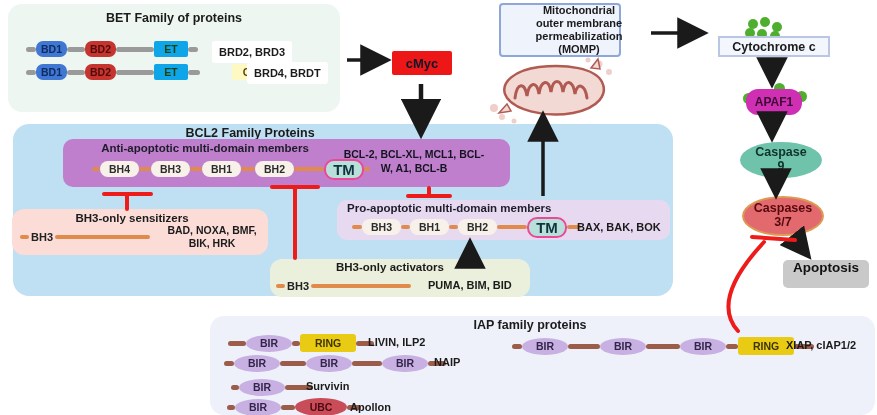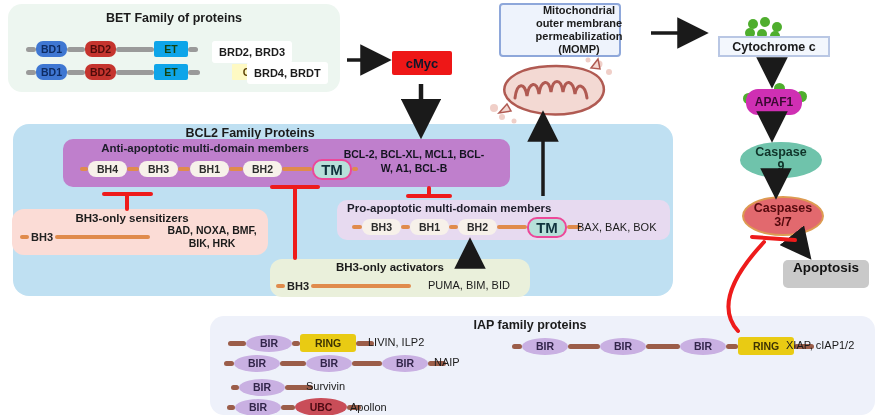--- a/index.html
+++ b/index.html
@@ -17,30 +17,30 @@
   .d-bd2{background:#c5342e;color:#4f0c0a;border-radius:7px;}
   .d-et {background:#0ea5e9;color:#14430f;border-radius:2px;min-width:24px;}
   .d-ctm{background:#fef9c3;color:#5d4206;border-radius:1px;min-width:34px;margin-left:32px;}
   .d-bh {background:#f7f1ea;color:#2c2c2c;min-width:29px;}
   .d-tm {background:#b7e0da;color:#10333d;border:2px solid #ec4899;border-radius:10px;height:17px;min-width:26px;font-size:15px;}
   .d-bir{background:#c9b0e2;color:#32254a;border-radius:50%;height:17px;min-width:36px;}
   .d-ring{background:#e9cb13;color:#3e3404;border-radius:3px;height:18px;min-width:46px;}
   .d-ubc{background:#c94d58;color:#4c0a12;border-radius:50%;height:18px;min-width:42px;}
   .d-plain{background:none;color:#222;padding:0 2px;font-size:11px;}
   .chip{position:absolute;background:#ffffff;font-weight:bold;font-size:11px;padding:5px 7px;border-radius:3px;white-space:nowrap;}
-  .lbl{position:absolute;font-weight:normal;font-size:11px;white-space:nowrap;text-align:right;}
+  .lbl{position:absolute;font-weight:bold;font-size:11px;white-space:nowrap;text-align:right;}
   .gdot{position:absolute;width:10px;height:10px;border-radius:50%;background:#4fae2e;}
   .overlay{position:absolute;left:0;top:0;pointer-events:none;}
 </style>
 </head>
 <body>
 
 <div id="canvas">
 
-  <div class="abs panel" style="left:8px;top:4px;width:332px;height:88px;background:#edf6f0;">
+  <div class="abs panel" style="left:8px;top:4px;width:332px;height:108px;background:#edf6f0;">
     <div class="ttl" style="padding-top:7px;font-size:12.5px;">BET Family of proteins</div>
   </div>
   <div class="prow" style="left:26px;top:40px;">
       <span class="seg" style="width: 10px; height: 5px; background: rgb(154, 154, 154);"></span>
       <span class="pill d-bd1">BD1</span>
       <span class="seg" style="width: 18px; height: 5px; background: rgb(154, 154, 154);"></span>
       <span class="pill d-bd2">BD2</span>
       <span class="seg" style="width: 38px; height: 5px; background: rgb(154, 154, 154);"></span>
       <span class="pill d-et">ET</span>
       <span class="seg" style="width: 10px; height: 5px; background: rgb(154, 154, 154);"></span>
@@ -117,21 +117,21 @@
   <div class="abs" style="left:783px;top:260px;width:86px;height:28px;background:#c9c9c9;border-radius:5px;
               display:flex;align-items:flex-start;justify-content:center;">
     <span style="font-weight:bold;font-size:13.5px;color:#111;">Apoptosis</span>
   </div>
 
   <div class="abs panel" style="left:13px;top:124px;width:660px;height:172px;background:#bfe0f2;border-radius:16px;"></div>
   <div class="abs ttl" style="left:170px;top:126px;width:160px;font-size:12.5px;">BCL2 Family Proteins</div>
 
   <div class="abs" style="left:63px;top:139px;width:447px;height:48px;background:#bf7fcc;border-radius:10px;"></div>
   <div class="abs ttl" style="left:70px;top:142px;width:270px;font-size:11.5px;color:#1d1d2a;">Anti-apoptotic multi-domain members</div>
-  <div class="prow" style="left:80px;top:160px;">
+  <div class="prow" style="left:92px;top:160px;">
       <span class="seg" style="width: 8px; height: 4px; background: rgb(224, 139, 76);"></span>
       <span class="pill d-bh">BH4</span>
       <span class="seg" style="width: 12px; height: 4px; background: rgb(224, 139, 76);"></span>
       <span class="pill d-bh">BH3</span>
       <span class="seg" style="width: 12px; height: 4px; background: rgb(224, 139, 76);"></span>
       <span class="pill d-bh">BH1</span>
       <span class="seg" style="width: 14px; height: 4px; background: rgb(224, 139, 76);"></span>
       <span class="pill d-bh">BH2</span>
       <span class="seg" style="width: 30px; height: 4px; background: rgb(224, 139, 76);"></span>
       <span class="pill d-tm">TM</span>

